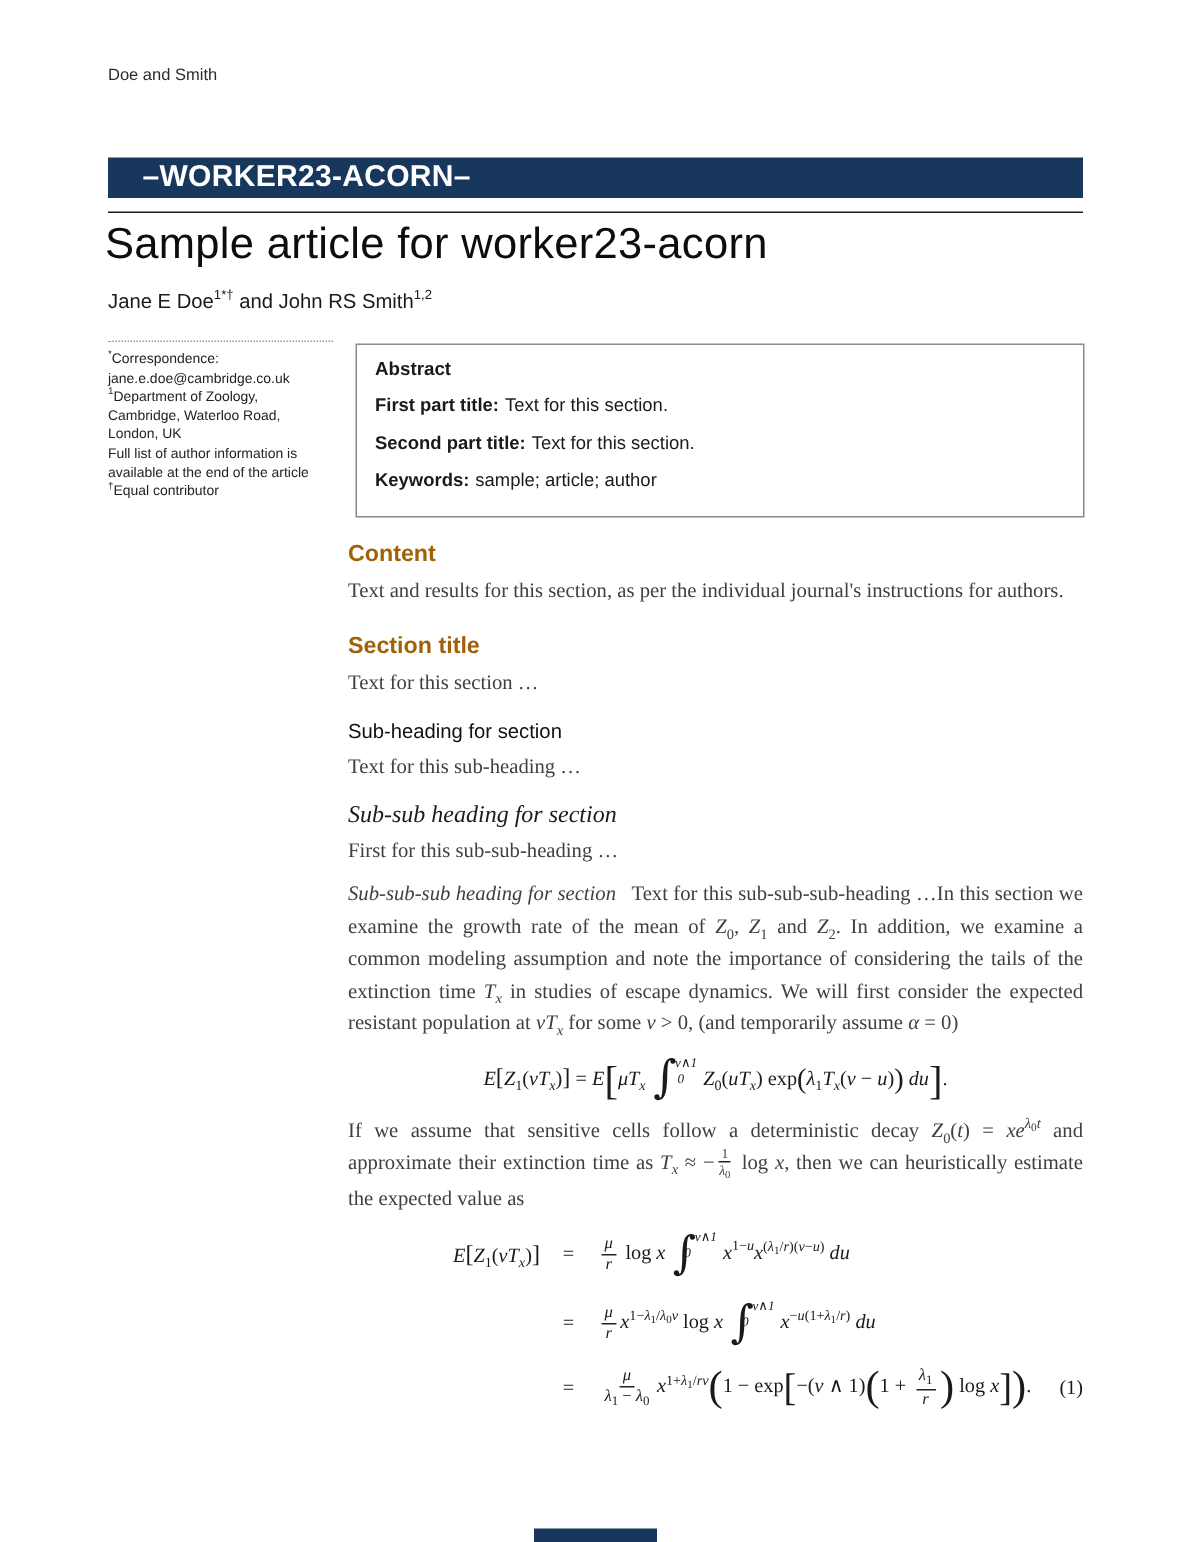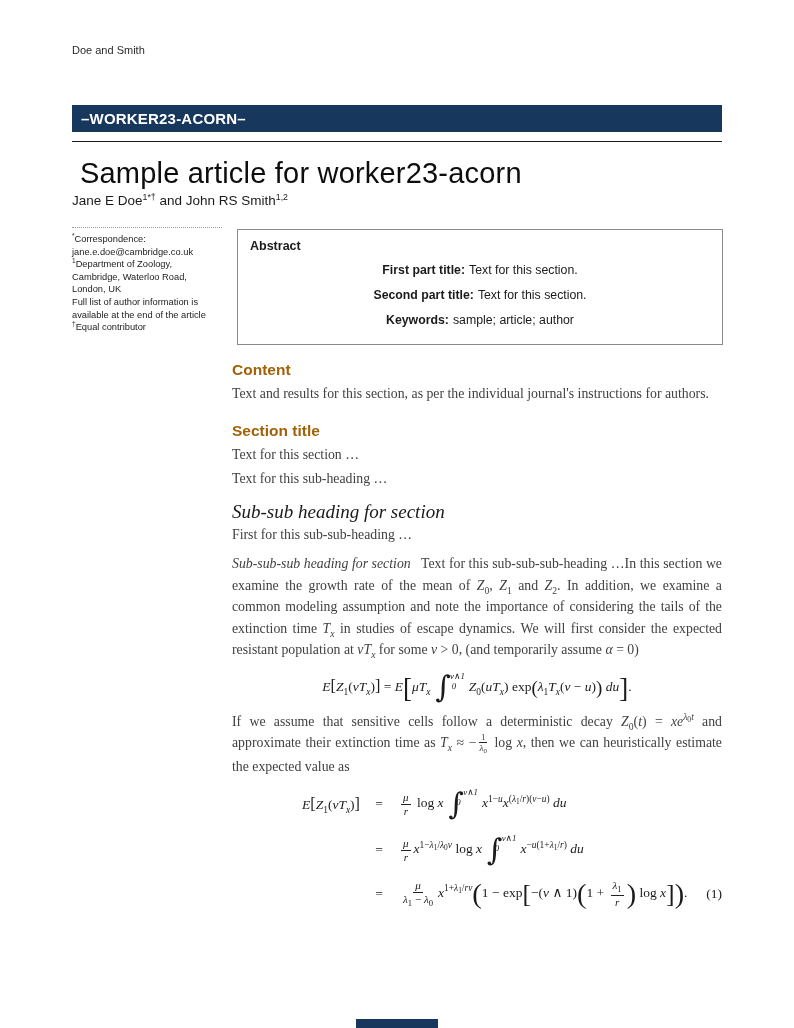--- a/index.html
+++ b/index.html
@@ -2,48 +2,48 @@
 <html><head>
 <meta charset="utf-8">
 <style>
   html,body{margin:0;padding:0;background:#ffffff;}
   .page{position:relative;width:794px;height:1028px;background:#fff;overflow:hidden;
         font-family:"Liberation Sans",sans-serif;color:#1a1a1a;}
 
   .running-head{position:absolute;left:72px;top:34px;font-size:11px;color:#2b2b2b;margin-top:10px;}
 
   .banner{position:absolute;left:72px;top:105px;width:650px;height:27px;
-          background:#17375d;color:#ffffff;font-weight:bold;font-size:15px;
-          line-height:27px;padding-left:9px;box-sizing:border-box;letter-spacing:.2px;}
+          background:#17375d;color:#ffffff;font-weight:bold;font-size:20px;
+          line-height:27px;padding-left:23px;box-sizing:border-box;letter-spacing:.2px;}
 
   .title-rule{position:absolute;left:72px;top:141px;width:650px;border-top:1.6px solid #1a1a1a;}
 
-  .article-title{position:absolute;left:70px;top:147px;margin:10px;font-size:29px;
+  .article-title{position:absolute;left:70px;top:147px;margin:0;font-size:29px;
                  font-weight:400;color:#0d0d0d;letter-spacing:.2px;}
 
   .authors{position:absolute;left:72px;top:193px;font-size:13.5px;color:#1a1a1a;}
   .authors sup{font-size:65%;}
 
   .sidebar{position:absolute;left:72px;top:227px;width:154px;font-size:9.3px;
            line-height:12.6px;color:#222;}
   .side-rule{border-top:1px dotted #999;width:150px;margin-bottom:5px;}
   .sidebar sup{font-size:70%;}
 
   .abstract-box{position:absolute;left:237px;top:229px;width:486px;min-height:103px;
                 border:1px solid #8a8a8a;box-sizing:border-box;padding:9px 12px 6px 12px;}
   .abs-heading{font-weight:bold;font-size:12.5px;margin-bottom:10px;}
-  .abs-row{font-size:12.3px;margin-bottom:11px;text-align:center;}
+  .abs-row{font-size:12.3px;margin-bottom:11px;}
   .abs-row .lbl{font-weight:bold;margin-right:4px;}
 
   .main{position:absolute;left:232px;top:360px;width:490px;}
   .main h2{font-family:"Liberation Sans",sans-serif;font-size:15.5px;font-weight:bold;
            margin:0;line-height:19px;color:#a16207;}
   .main h3{font-family:"Liberation Sans",sans-serif;font-size:13.5px;font-weight:normal;
            margin:14px 0 0 0;line-height:18px;color:#111;}
-  .main h4{font-family:"Liberation Serif","DejaVu Serif",serif;font-size:19px;
+  .main h4{font-family:"Liberation Serif","DejaVu Serif",serif;font-size:16px;
            font-style:italic;font-weight:normal;margin:13px 0 0 0;line-height:18px;}
   .body-text{font-family:"Liberation Serif","DejaVu Serif",serif;font-size:13.8px;
              line-height:21.5px;text-align:justify;margin:4px 0 0 0;color:#404040;}
   .mt16{margin-top:16px;} .mt3{margin-top:3px;} .mt6{margin-top:6px;}
 
   
   .math, .math i{font-family:"Liberation Serif","DejaVu Serif",serif;}
   sub,sup{font-size:70%;line-height:0;}
   .ss{font-size:78%;vertical-align:-0.3em;}
   .frac{display:inline-flex;flex-direction:column;align-items:center;vertical-align:middle;
@@ -108,20 +108,21 @@
   </div>
 
   <div class="main">
 
     <h2>Content</h2>
     <p class="body-text">Text and results for this section, as per the individual journal's instructions for authors.</p>
 
     <h2 class="mt16" style="margin-top:16px;">Section title</h2>
     <p class="body-text">Text for this section …</p>
 
+    <h3>Sub-heading for section</h3>
     <p class="body-text mt3">Text for this sub-heading …</p>
 
     <h4>Sub-sub heading for section</h4>
     <p class="body-text mt3">First for this sub-sub-heading …</p>
 
     <p class="body-text math" style="margin-top:8px;"><i>Sub-sub-sub heading for section</i>  Text for this sub-sub-sub-heading …In this section we examine the growth rate of the mean of <i>Z</i><sub>0</sub>, <i>Z</i><sub>1</sub> and <i>Z</i><sub>2</sub>. In addition, we examine a common modeling assumption and note the importance of considering the tails of the extinction time <i>T</i><sub><i>x</i></sub> in studies of escape dynamics. We will first consider the expected resistant population at <i>vT</i><sub><i>x</i></sub> for some <i>v</i> &gt; 0, (and temporarily assume <i>α</i> = 0)</p>
 
     <div class="eq-display math"><i>E</i><span class="b1">[</span><i>Z</i><sub>1</sub>(<i>vT</i><sub><i>x</i></sub>)<span class="b1">]</span> = <i>E</i><span class="b2">[</span><i>μT</i><sub><i>x</i></sub><span class="intg">
           <span class="isign">∫</span>
           <span class="ilims">

